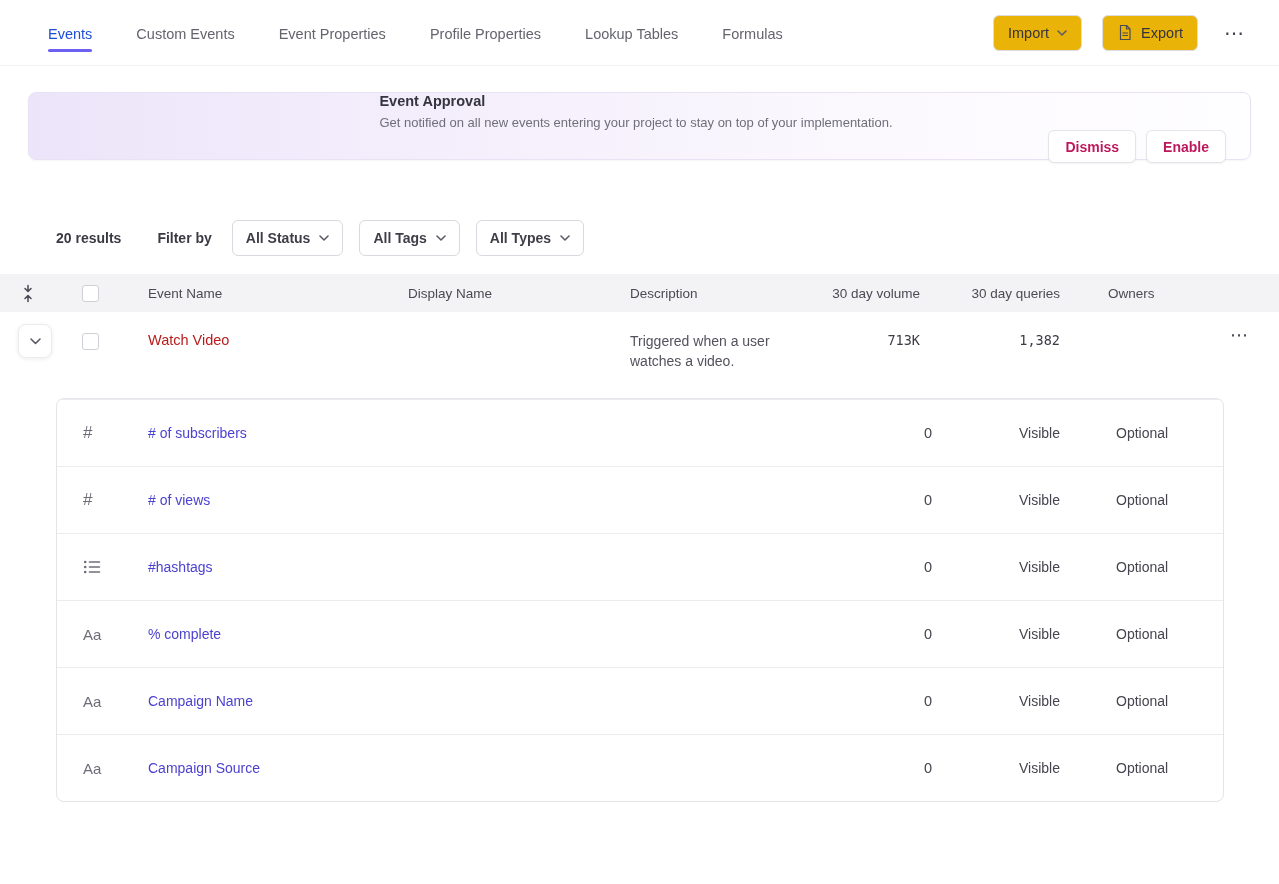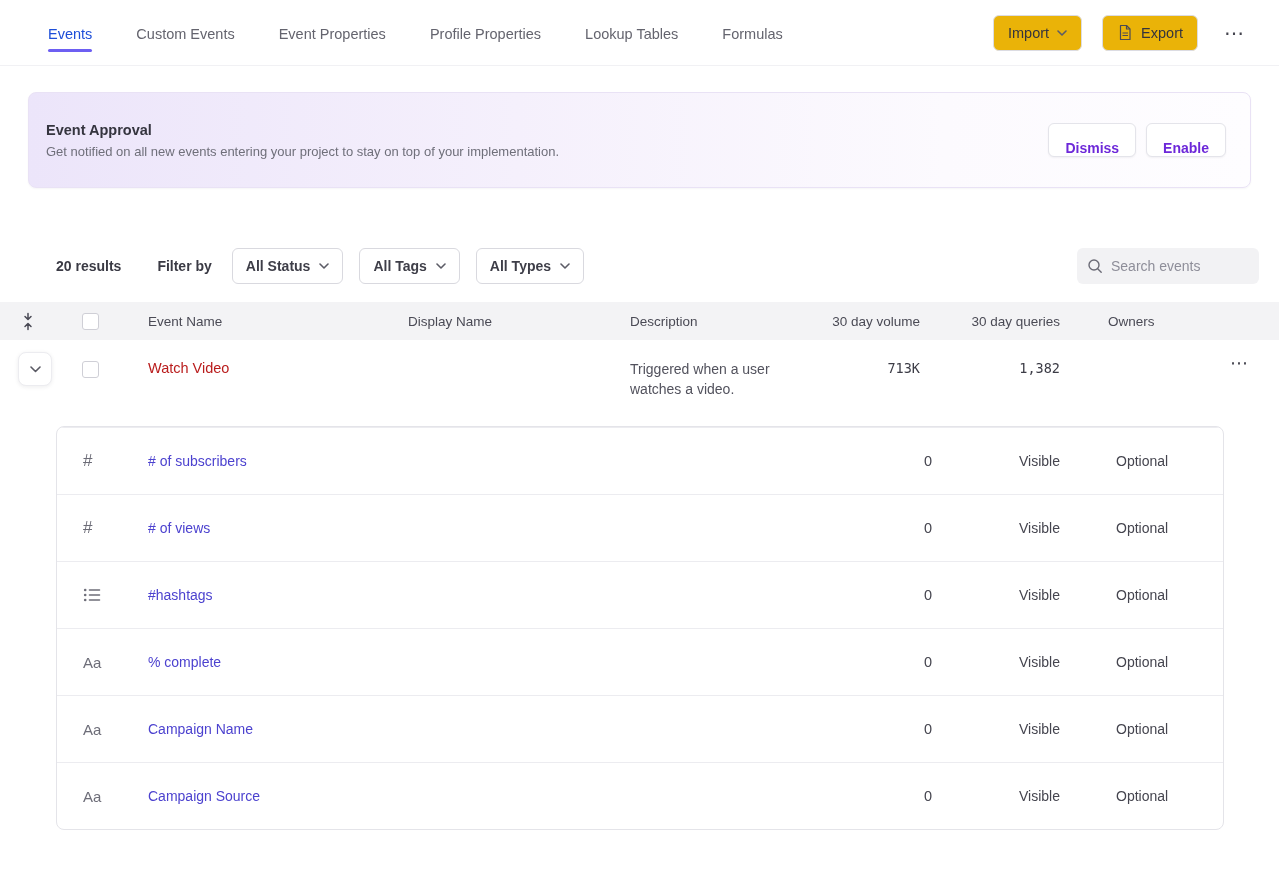--- a/index.html
+++ b/index.html
@@ -54,38 +54,39 @@
   }
   .more-btn {
     border: none; background: none; cursor: pointer;
     font-size: 20px; color: #44444e; line-height: 1; padding: 4px 6px;
     letter-spacing: 1px;
   }
 
   
   .banner {
     margin: 26px 28px 0 28px;
-    height: 96px;
+    height: 68px;
     border: 1px solid #e9e2f5;
     border-radius: 8px;
     background: linear-gradient(90deg, #ece5fa 0%, #f5f0fc 40%, #fcfafe 75%, #fefdff 100%);
     box-shadow: 0 1px 2px rgba(20, 20, 60, 0.04);
     display: flex;
     align-items: center;
     padding: 0 24px 0 17px;
+    flex-direction: column;
   }
   .banner-text .banner-title { font-size: 14.5px; font-weight: 700; color: #35353f; margin-bottom: 6px; }
   .banner-text .banner-sub { font-size: 13px; color: #6f6f7a; }
   .banner-actions { margin-left: auto; display: flex; gap: 10px; }
   .banner-btn {
-    height: 33px; padding: 16px 16px;
+    height: 33px; padding: 8px 16px;
     background: #fff;
     border: 1px solid #e4e4ea;
     border-radius: 6px;
-    font-size: 14px; font-weight: 600; color: #6d28d9;
+    font-size: 14px; font-weight: 600; color: #be185d;
     box-shadow: 0 1px 2px rgba(16,16,40,0.05);
     cursor: pointer;
   }
 
   
   .filter-row {
     margin-top: 58px;
     height: 40px;
     display: flex;
     align-items: center;
@@ -285,29 +286,20 @@
     </span>
   </button>
   <button class="dropdown">
     <span>All Types</span>
     <span class="icon-svg">
       <svg width="10" height="6" viewBox="0 0 10 6">
           <path d="M1 1l4 4 4-4" stroke="#5c5c66" stroke-width="1.6" fill="none" stroke-linecap="round" stroke-linejoin="round"></path>
         </svg>
     </span>
   </button>
-  <div class="search-box">
-    <span class="icon-svg">
-      <svg width="16" height="16" viewBox="0 0 16 16">
-          <circle cx="7" cy="7" r="5" fill="none" stroke="#6b6b76" stroke-width="1.4"></circle>
-          <path d="M10.7 10.7L14.2 14.2" stroke="#6b6b76" stroke-width="1.4" stroke-linecap="round"></path>
-        </svg>
-    </span>
-    <input type="text" value="" placeholder="Search events" style="">
-  </div>
 </div>
 
 <div class="tbl-grid table-header">
   <div class="collapse-cell">
     <svg width="16" height="19" viewBox="0 0 16 19">
         <path d="M8 1.5v5.5M5 4.5L8 7.5l3-3M8 17.5V12M5 14.5l3-3 3 3" fill="none" stroke="#4a4a55" stroke-width="1.5" stroke-linecap="round" stroke-linejoin="round"></path>
       </svg>
   </div>
   <div class="checkbox-cell">
     <div class="checkbox"></div>

